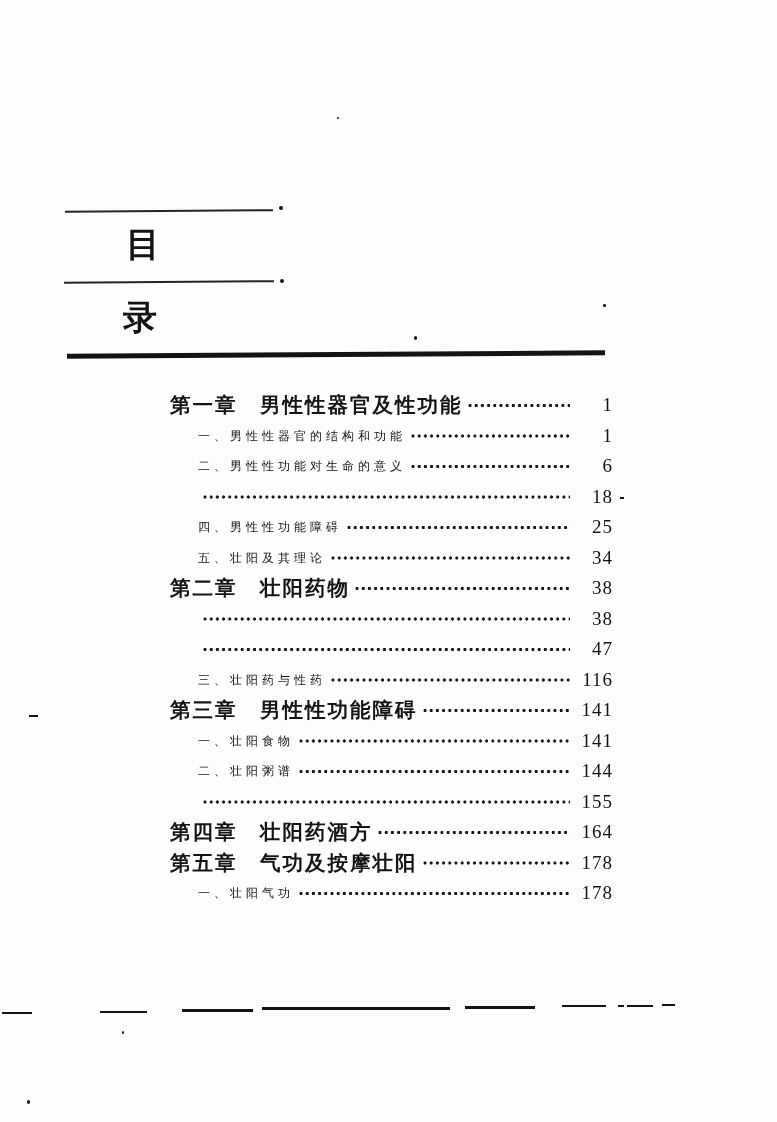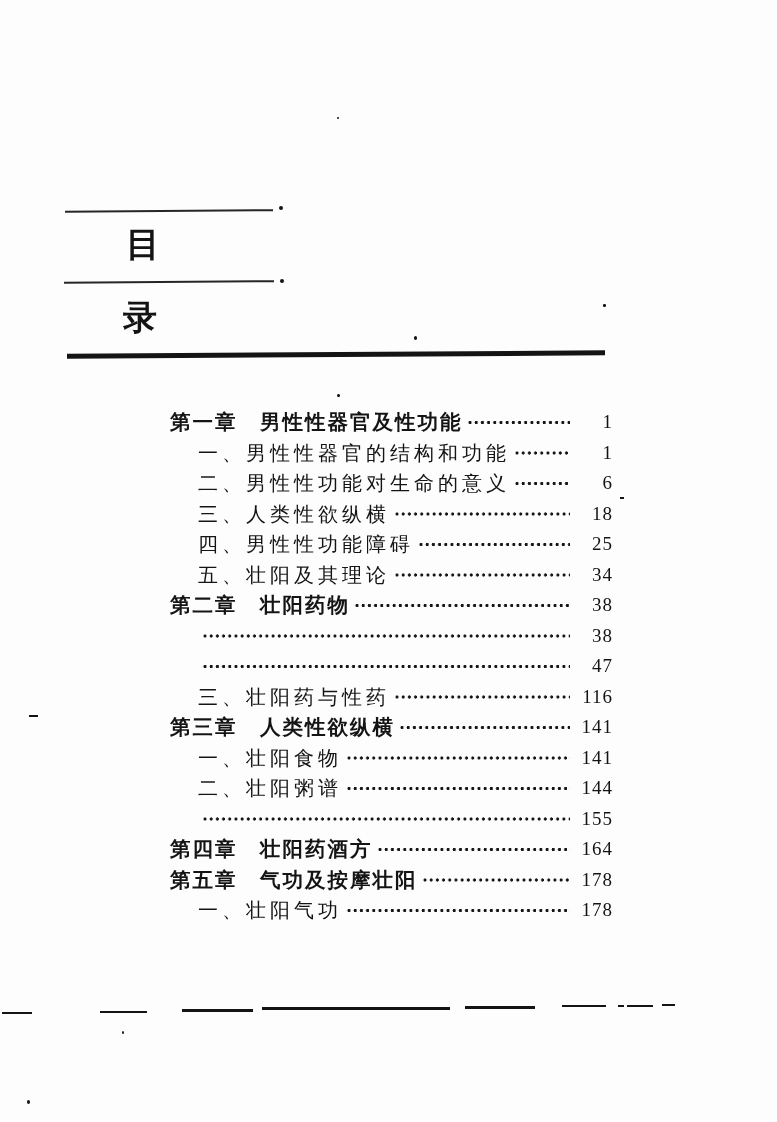--- a/index.html
+++ b/index.html
@@ -34,29 +34,29 @@
     letter-spacing:0;color:var(--ink);
   }
   .title-char.c1{left:126px;top:228px;}
   .title-char.c2{left:123px;top:301px;}
   .rule-thick{
     position:absolute;left:67px;top:352px;width:538px;height:4.5px;
     background:var(--ink);transform:rotate(-0.35deg);
   }
   
   .toc{
-    position:absolute;left:170px;top:407px;width:443px;
+    position:absolute;left:170px;top:390px;width:443px;
   }
   .toc-row{
     display:flex;align-items:center;
     height:30.5px;line-height:30.5px;
     white-space:nowrap;
   }
   .toc-row .toc-label{
-    font-size:20px;
+    font-size:12px;
   }
   .toc-row.chapter .toc-label{
     font-weight:700;letter-spacing:2px;font-size:20.5px;
   }
   .toc-row.sub{padding-left:28px;}
   .toc-row.sub .toc-label{
     font-weight:400;letter-spacing:4px;
   }
   .toc-leader{
     flex:1;height:100%;margin:0 9px 0 4px;
@@ -97,21 +97,20 @@
       <span class="toc-label">一、男性性器官的结构和功能</span>
       <span class="toc-leader"></span>
       <span class="toc-page">1</span>
     </div>
       <div class="toc-row sub">
       <span class="toc-label">二、男性性功能对生命的意义</span>
       <span class="toc-leader"></span>
       <span class="toc-page">6</span>
     </div>
       <div class="toc-row sub">
-      <span class="toc-label">三、人类性欲纵横</span>
       <span class="toc-leader"></span>
       <span class="toc-page">18</span>
     </div>
       <div class="toc-row sub">
       <span class="toc-label">四、男性性功能障碍</span>
       <span class="toc-leader"></span>
       <span class="toc-page">25</span>
     </div>
       <div class="toc-row sub">
       <span class="toc-label">五、壮阳及其理论</span>
@@ -130,21 +129,21 @@
       <div class="toc-row sub">
       <span class="toc-leader"></span>
       <span class="toc-page">47</span>
     </div>
       <div class="toc-row sub">
       <span class="toc-label">三、壮阳药与性药</span>
       <span class="toc-leader"></span>
       <span class="toc-page">116</span>
     </div>
       <div class="toc-row chapter">
-      <span class="toc-label">第三章　人类性欲纵横</span>
+      <span class="toc-label">第三章　男性性功能障碍</span>
       <span class="toc-leader"></span>
       <span class="toc-page">141</span>
     </div>
       <div class="toc-row sub">
       <span class="toc-label">一、壮阳食物</span>
       <span class="toc-leader"></span>
       <span class="toc-page">141</span>
     </div>
       <div class="toc-row sub">
       <span class="toc-label">二、壮阳粥谱</span>

